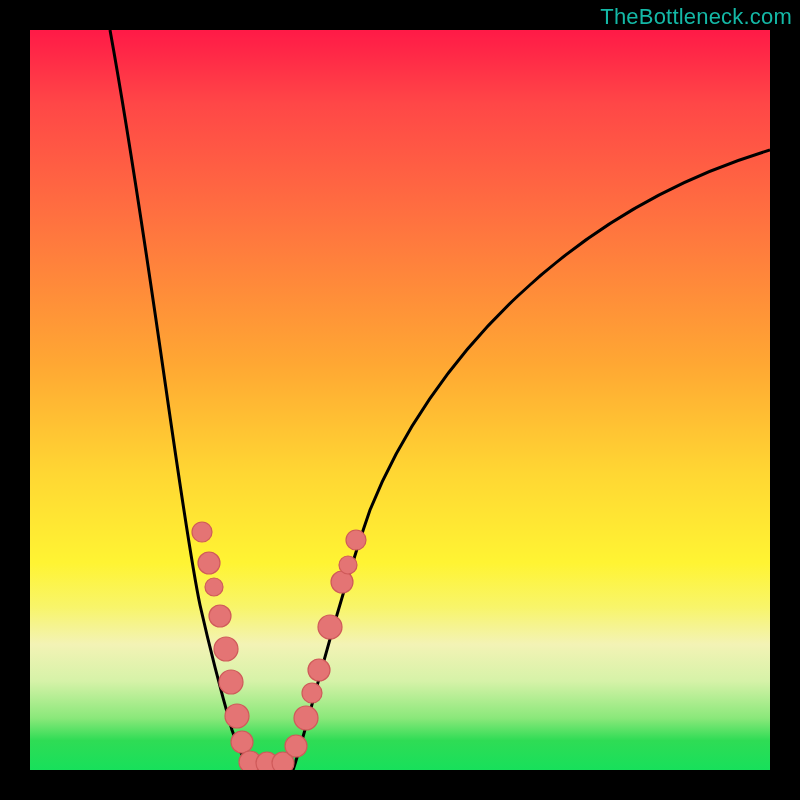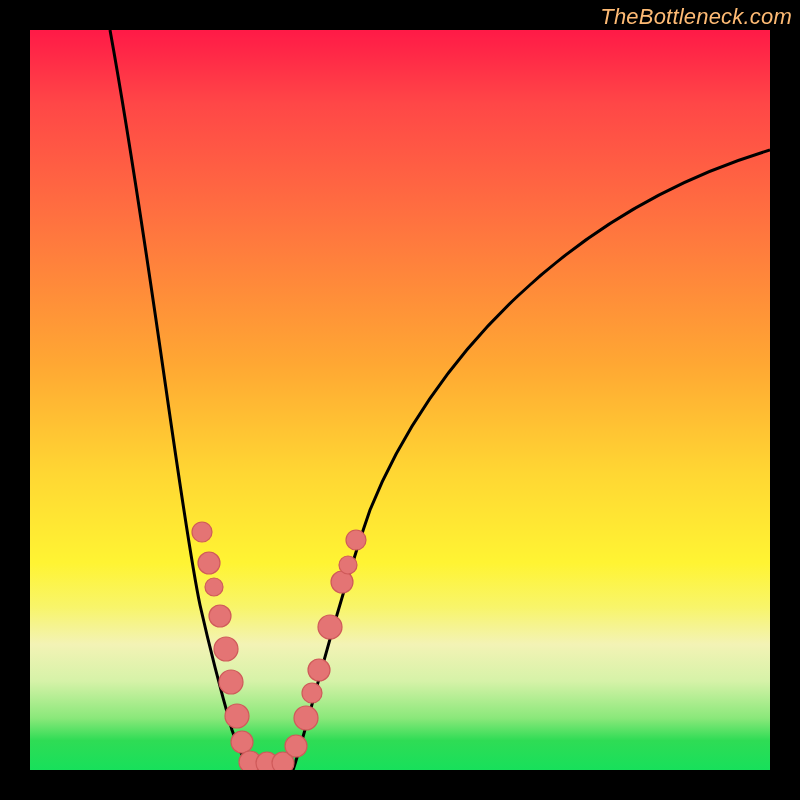--- a/index.html
+++ b/index.html
@@ -38,25 +38,24 @@
       #d6f2a8 88%,
       #8ae87a 93%,
       #2fdc55 96%,
       #17e05b 100%
     );
   }
   .watermark {
     position: absolute;
     top: 4px;
     right: 8px;
-    color: #fdba74;
+    color: #14b8a6;
     font-size: 22px;
     font-weight: 500;
     letter-spacing: 0.2px;
-    font-style: italic;
   }
   svg.curve-svg {
     position: absolute;
     top: 0;
     left: 0;
     width: 740px;
     height: 740px;
   }
   .curve-path {
     fill: none;

